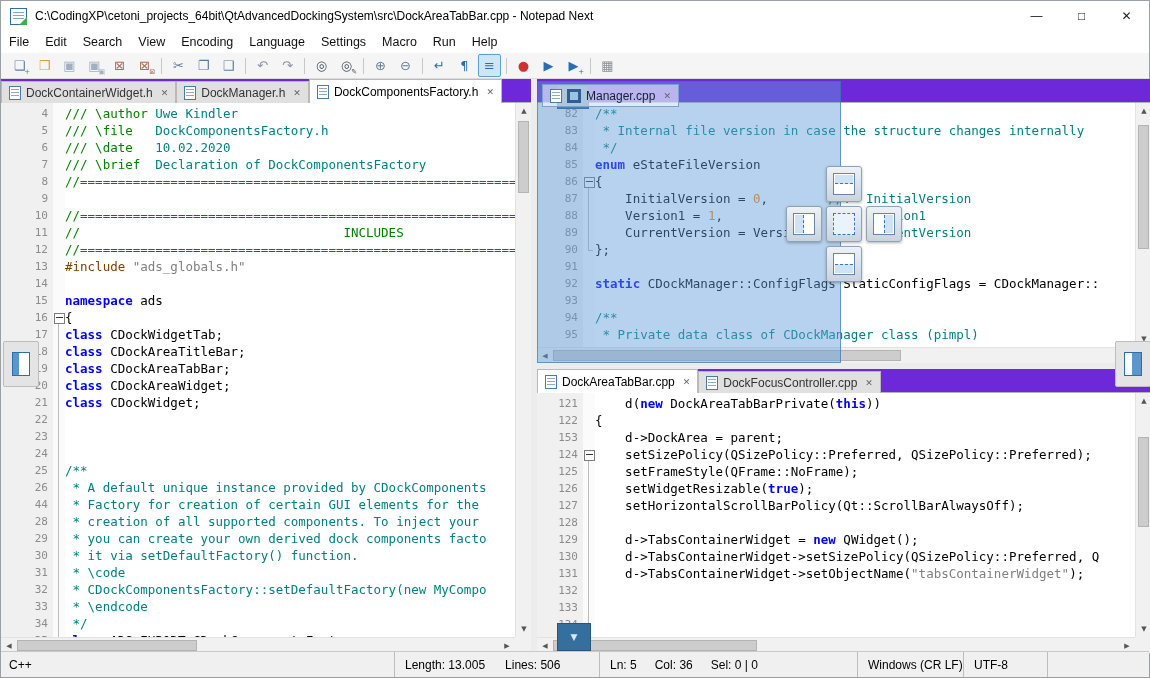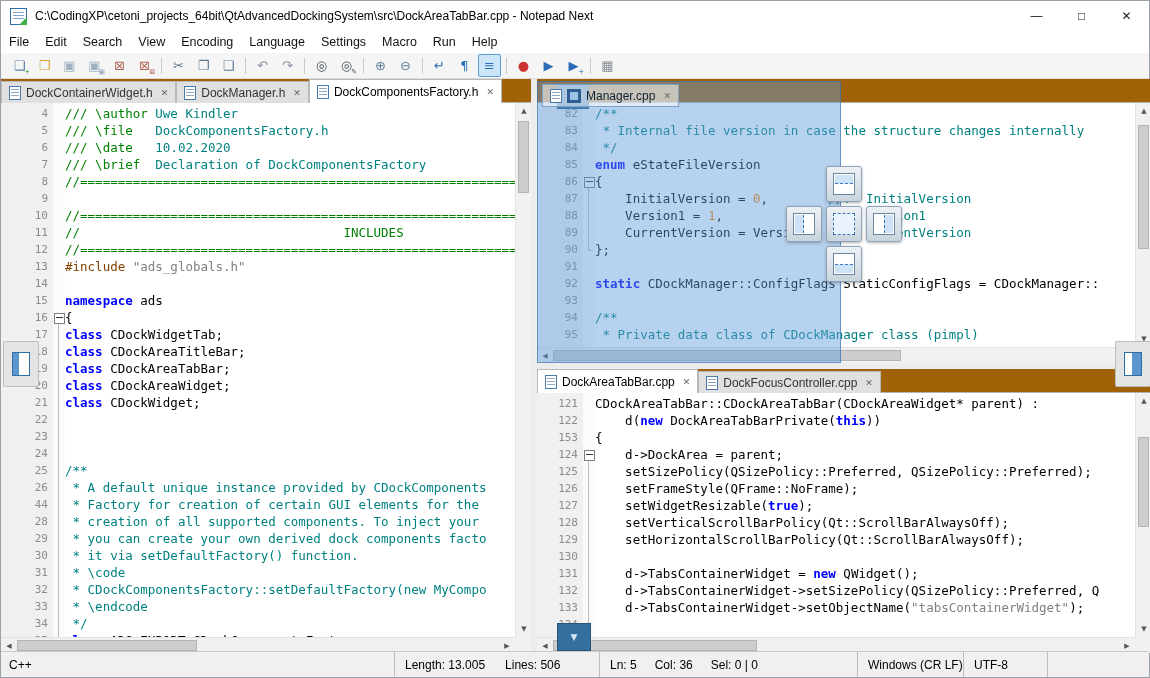--- a/index.html
+++ b/index.html
@@ -28,21 +28,21 @@
   .tb-sep{width:1px;height:16px;background:#c8c8c8;margin:0 4px;}
   
   .main{position:absolute;left:0;top:78px;width:1150px;height:574px;background:#ececec;}
   .pane{position:absolute;background:#fff;}
   #pane-left{left:0;top:0;width:530px;height:574px;}
   #pane-tr{left:536px;top:0;width:717px;height:284px;}
   #pane-br{left:536px;top:290px;width:614px;height:284px;}
   .vsplit{position:absolute;left:530px;top:0;width:6px;height:574px;background:#ececec;}
   .hsplit{position:absolute;left:536px;top:284px;width:614px;height:6px;background:#ececec;}
   
-  .tabbar{position:absolute;left:0;top:0;right:0;height:24px;background:#a16207;border-bottom:1px solid #b3b3b3;display:flex;box-sizing:border-box;}
+  .tabbar{position:absolute;left:0;top:0;right:0;height:24px;background:#6d28d9;border-bottom:1px solid #b3b3b3;display:flex;box-sizing:border-box;}
   .tab{display:flex;align-items:center;gap:5px;padding:0 7px;height:22px;margin-top:2px;background:#e0e0e0;
     border:1px solid #b9b9b9;border-bottom:none;font-size:12px;color:#333;box-sizing:border-box;position:relative;}
   .tab.active{background:#fff;height:24px;margin-top:0;color:#000;z-index:2;}
   .tab-label{white-space:nowrap;}
   .tab-close{font-size:9px;color:#666;margin-left:3px;}
   .doc-icon{width:10px;height:12px;background:#fff;border:1px solid #4a7aaa;position:relative;flex:0 0 auto;}
   .doc-icon::after{content:"";position:absolute;left:1px;right:1px;top:2px;height:7px;
     background:repeating-linear-gradient(#8fa9c4 0 1px,transparent 1px 3px);}
   
   .editor{position:absolute;left:0;right:0;background:#fff;display:flex;overflow:hidden;}
@@ -478,28 +478,26 @@
             <div class="fold-cell fl"></div>
             <div class="fold-cell fl"></div>
             <div class="fold-cell fl"></div>
             <div class="fold-cell fl"></div>
             <div class="fold-cell fl"></div>
             <div class="fold-cell fl"></div>
             <div class="fold-cell fl"></div>
             <div class="fold-cell fl"></div>
           </div>
         <div class="code" id="br-code">
-            <div class="cl"><span class="tk-def">CDockAreaTabBar::CDockAreaTabBar(CDockAreaWidget* parent) :</span></div>
             <div class="cl"><span class="tk-def">    d(</span><span class="tk-kw">new</span><span class="tk-def"> DockAreaTabBarPrivate(</span><span class="tk-kw">this</span><span class="tk-def">))</span></div>
             <div class="cl"><span class="tk-def">{</span></div>
             <div class="cl"><span class="tk-def">    d-&gt;DockArea = parent;</span></div>
             <div class="cl"><span class="tk-def">    setSizePolicy(QSizePolicy::Preferred, QSizePolicy::Preferred);</span></div>
             <div class="cl"><span class="tk-def">    setFrameStyle(QFrame::NoFrame);</span></div>
             <div class="cl"><span class="tk-def">    setWidgetResizable(</span><span class="tk-kw">true</span><span class="tk-def">);</span></div>
-            <div class="cl"><span class="tk-def">    setVerticalScrollBarPolicy(Qt::ScrollBarAlwaysOff);</span></div>
             <div class="cl"><span class="tk-def">    setHorizontalScrollBarPolicy(Qt::ScrollBarAlwaysOff);</span></div>
             <div class="cl"></div>
             <div class="cl"><span class="tk-def">    d-&gt;TabsContainerWidget = </span><span class="tk-kw">new</span><span class="tk-def"> QWidget();</span></div>
             <div class="cl"><span class="tk-def">    d-&gt;TabsContainerWidget-&gt;setSizePolicy(QSizePolicy::Preferred, Q</span></div>
             <div class="cl"><span class="tk-def">    d-&gt;TabsContainerWidget-&gt;setObjectName(</span><span class="tk-str">"tabsContainerWidget"</span><span class="tk-def">);</span></div>
           </div>
       </div>
       <div class="vscroll" id="vs-br">
         <div class="sb-arrow" style="top:0">▲</div>
         <div class="vthumb"></div>

